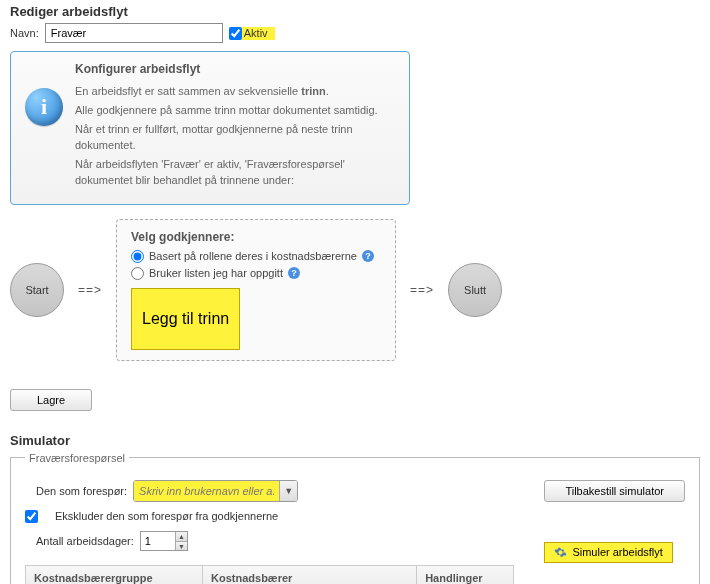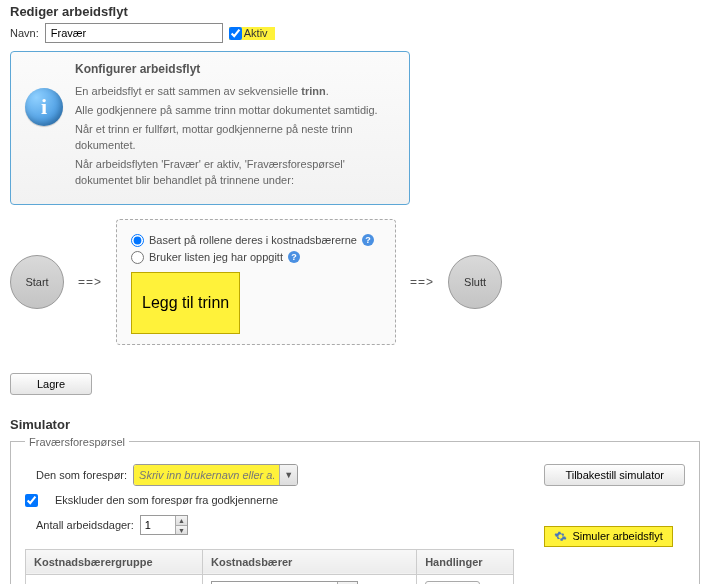--- a/index.html
+++ b/index.html
@@ -231,20 +231,21 @@
     <p>Når et trinn er fullført, mottar godkjennerne på neste trinn dokumentet.</p>
     <p>Når arbeidsflyten 'Fravær' er aktiv, 'Fraværsforespørsel' dokumentet blir behandlet på trinnene under:</p>
   </div>
 </div>
 
 <div class="flow-row">
   <div class="node-circle">Start</div>
   <div class="arrow">==&gt;</div>
 
   <div class="approver-box">
+    <h3>Velg godkjennere:</h3>
     <div class="radio-row">
       <input type="radio" name="appr" checked="" style="">
       <span>Basert på rollene deres i kostnadsbærerne</span>
       <span class="help-icon">?</span>
     </div>
     <div class="radio-row">
       <input type="radio" name="appr" style="">
       <span>Bruker listen jeg har oppgitt</span>
       <span class="help-icon">?</span>
     </div>

